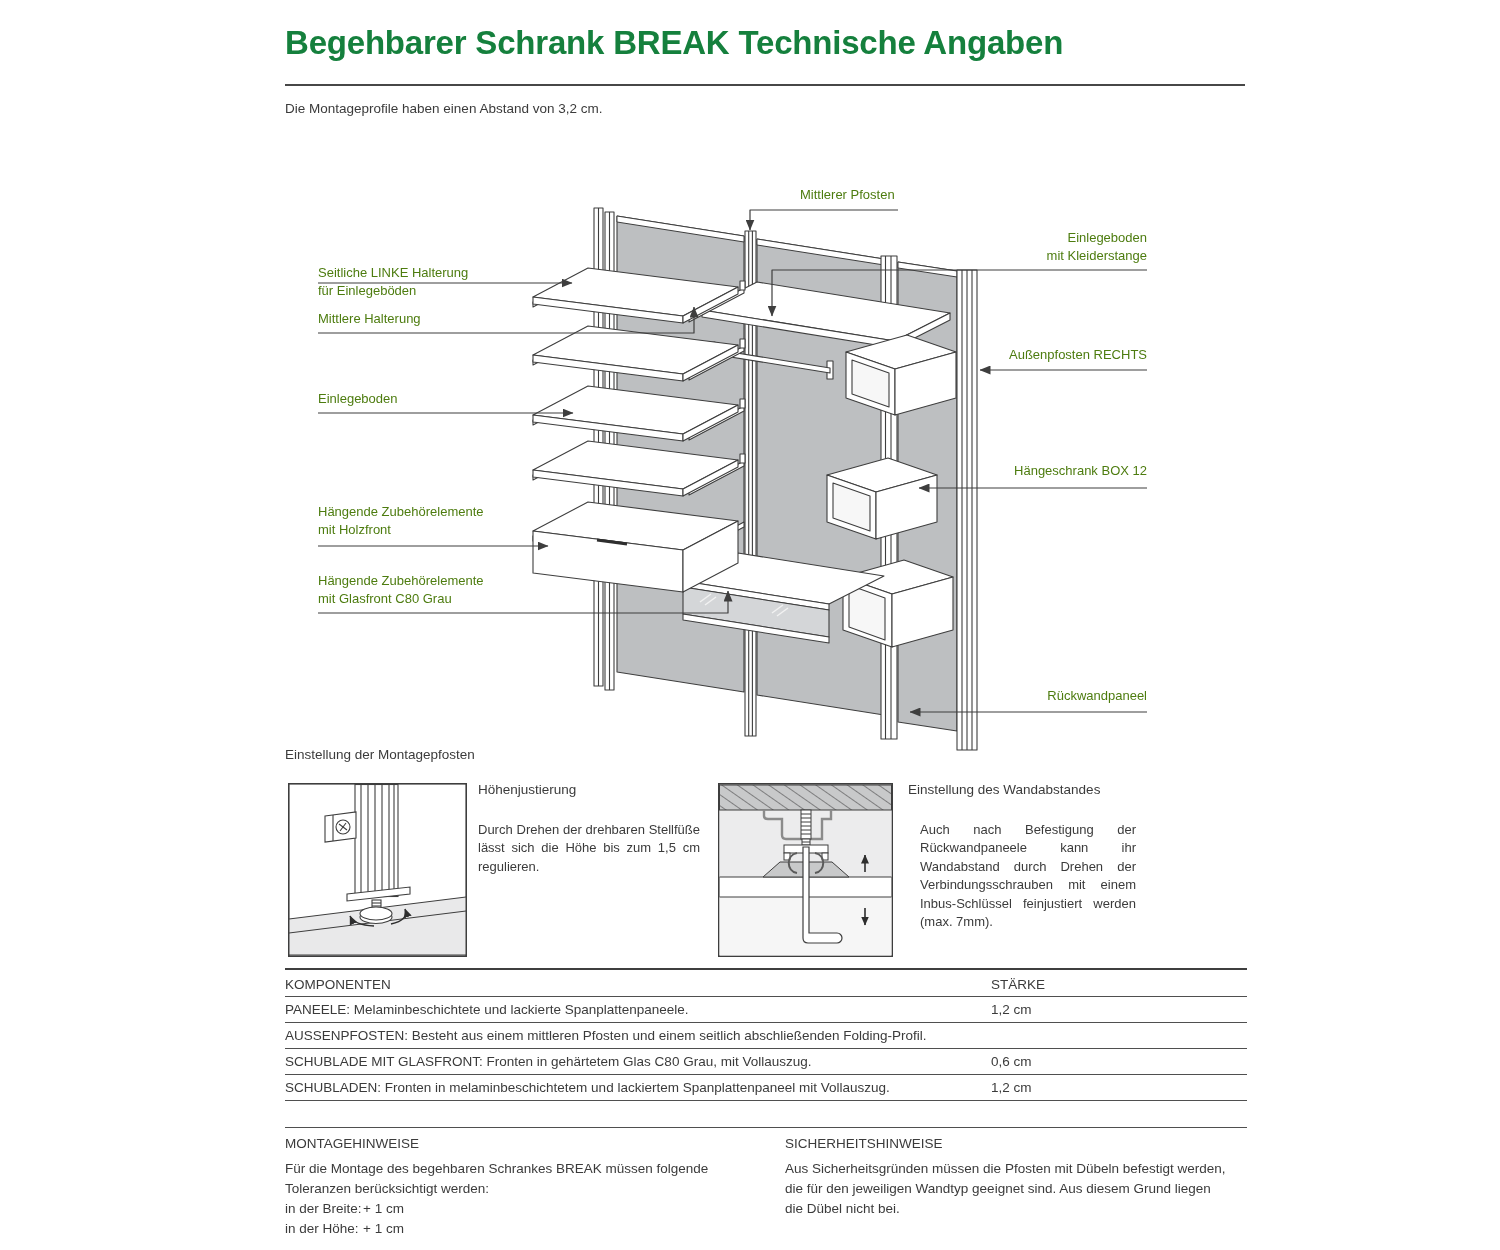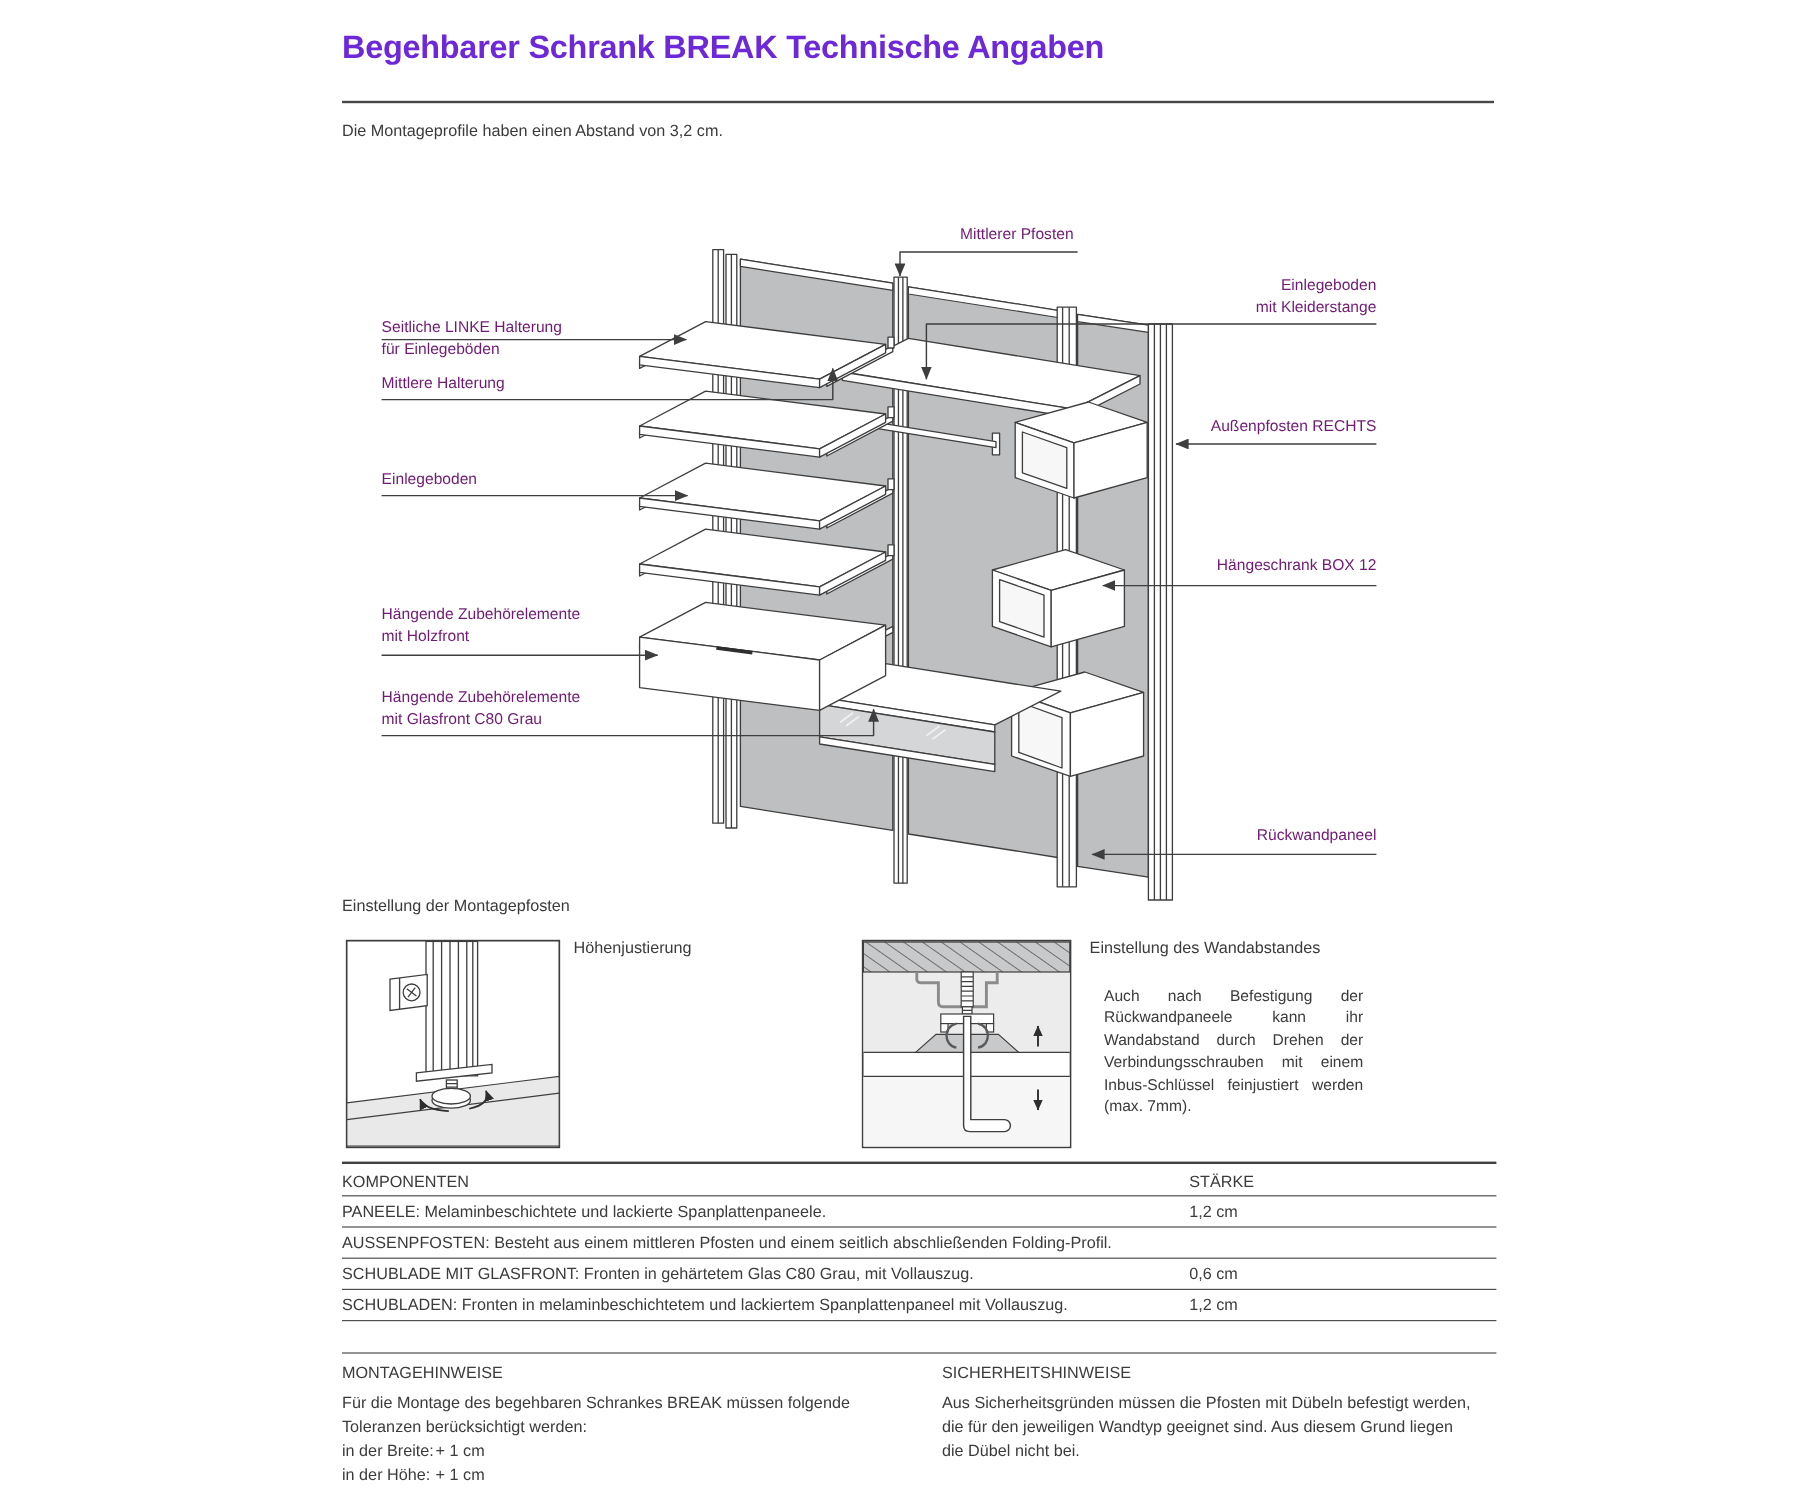--- a/index.html
+++ b/index.html
@@ -1,22 +1,22 @@
 <!DOCTYPE html>
 <html><head>
 <meta charset="utf-8">
 <style>
   html,body{margin:0;padding:0;background:#ffffff;}
   .page{position:relative;width:1500px;height:1250px;background:#fff;overflow:hidden;
         font-family:"Liberation Sans","DejaVu Sans",sans-serif;color:#3b3b3b;}
   .abs{position:absolute;}
-  .title{font-size:27px;font-weight:bold;color:#6d28d9;letter-spacing:-0.2px;}
+  .title{font-size:33px;font-weight:bold;color:#15803d;letter-spacing:-0.2px;}
   .rule{height:2px;background:#474747;}
   .sub{font-size:13.5px;}
-  .dlabel{font-size:13px;line-height:1.38;color:#701a75;}
+  .dlabel{font-size:13px;line-height:1.38;color:#4d7c0f;}
   .dlabel div{white-space:nowrap;}
   .dlabel.right{text-align:right;}
   .sec-head{font-size:13.5px;}
   .fig-title{font-size:13.5px;}
   .fig-text{font-size:13px;line-height:1.42;text-align:justify;}
   
   .ctable{border-top:2px solid #3f3f3f;font-size:13.5px;}
   .trow{display:flex;border-bottom:1px solid #4f4f4f;padding:5px 0 5px 0;}
   .trow.head{padding:7px 0 4px 0;}
   .tc1{width:706px;}
@@ -237,20 +237,21 @@
       <path d="M103,141 Q121,137 117,126" marker-end="url(#ah2)"></path>
     </g>
     <defs>
       <marker id="ah2" markerWidth="9" markerHeight="8" refX="8.5" refY="4" orient="auto" markerUnits="userSpaceOnUse">
         <path d="M0,0 L9,4 L0,8 Z" fill="#2e2e2e"></path>
       </marker>
     </defs>
   </svg>
 
   <div class="abs fig-title" style="left:478px;top:782px;">Höhenjustierung</div>
+  <div class="abs fig-text" style="left:478px;top:821px;width:222px;">Durch Drehen der drehbaren Stellfüße lässt sich die Höhe bis zum 1,5 cm regulieren.</div>
 
   <svg class="abs" style="left:718px;top:783px;" width="175" height="174" viewBox="0 0 175 174">
     <defs>
       <pattern id="hatch" width="9" height="9" patternUnits="userSpaceOnUse" patternTransform="rotate(-55)">
         <rect width="9" height="9" fill="#c8c9ca"></rect>
         <line x1="0" y1="0" x2="0" y2="9" stroke="#3e3e3e" stroke-width="1.1"></line>
       </pattern>
       <marker id="ah3" markerWidth="9" markerHeight="8" refX="8.5" refY="4" orient="auto" markerUnits="userSpaceOnUse">
         <path d="M0,0 L9,4 L0,8 Z" fill="#2e2e2e"></path>
       </marker>

